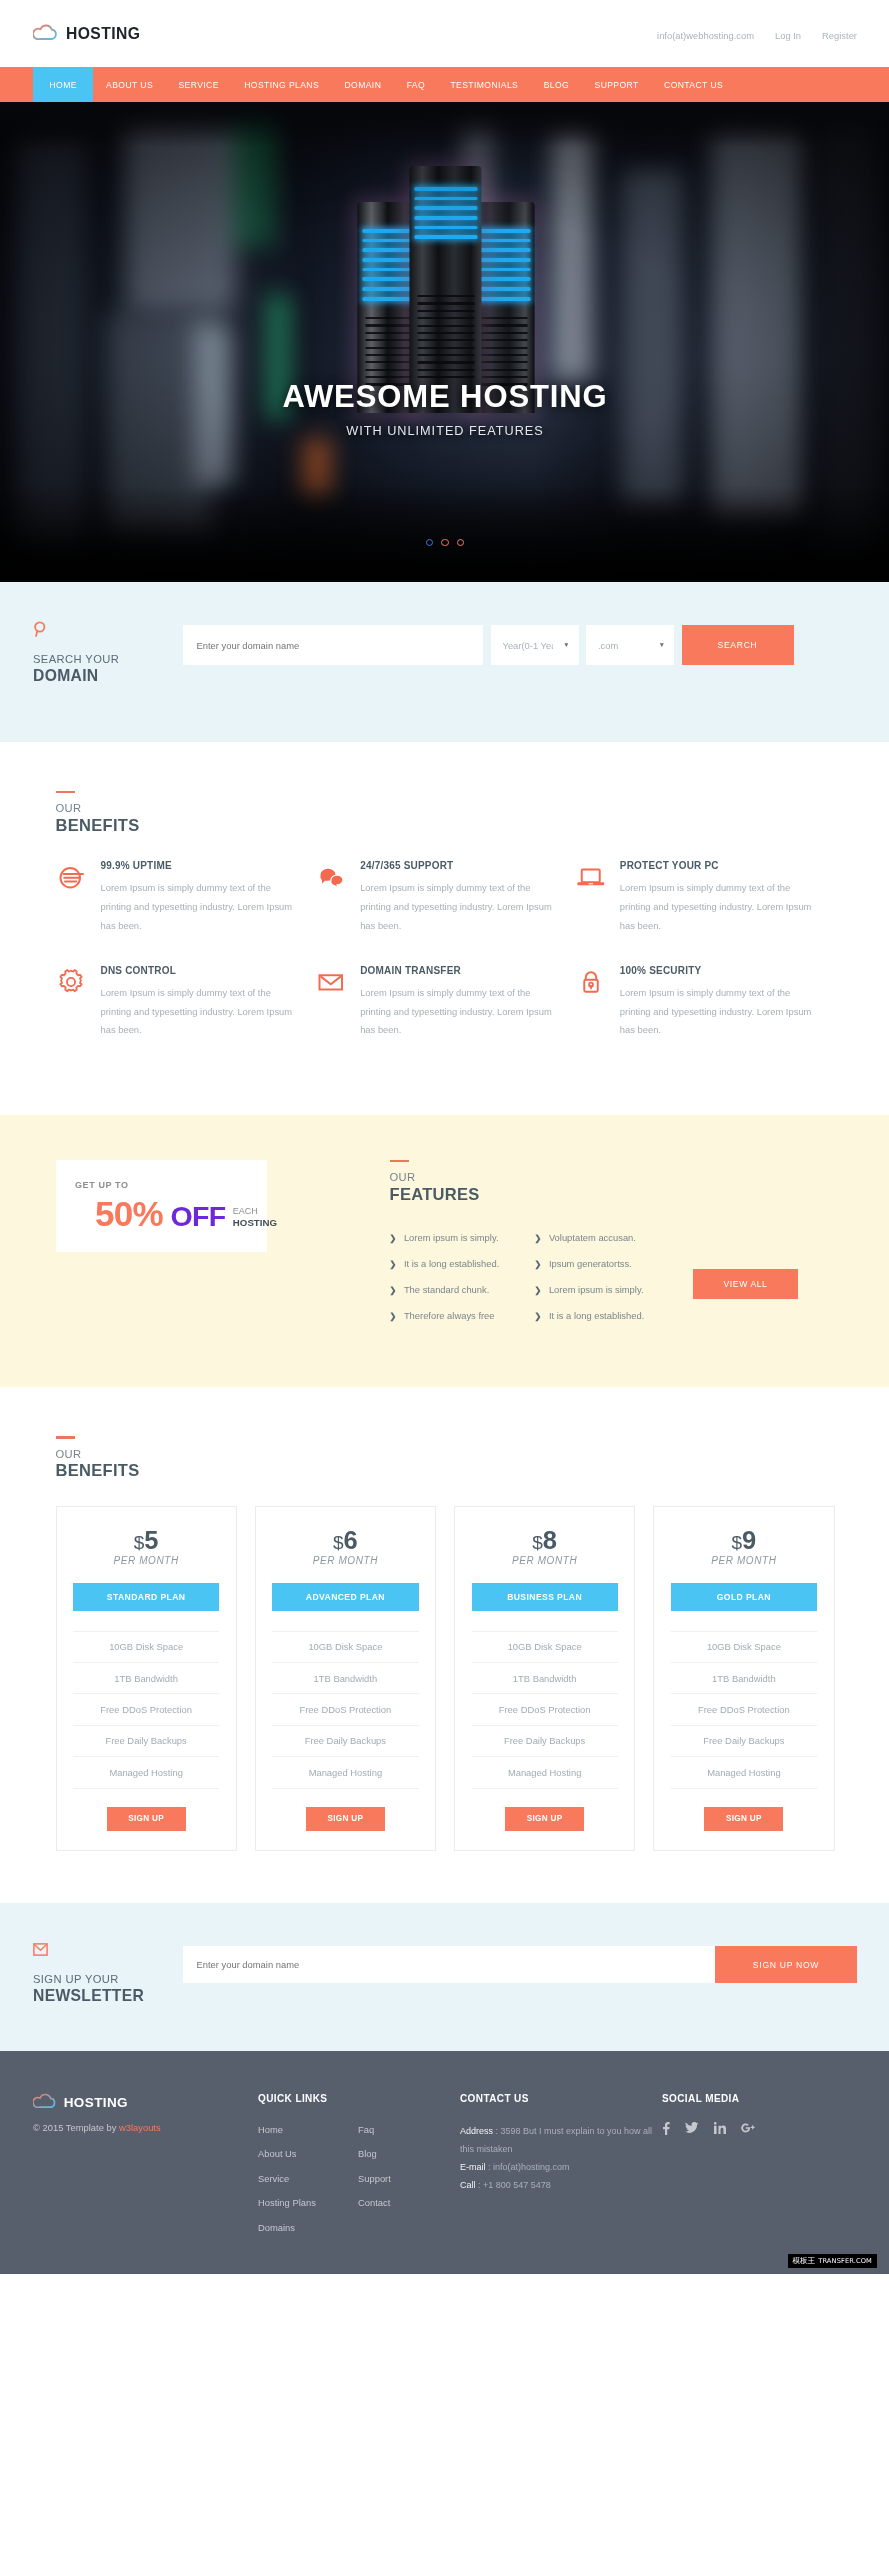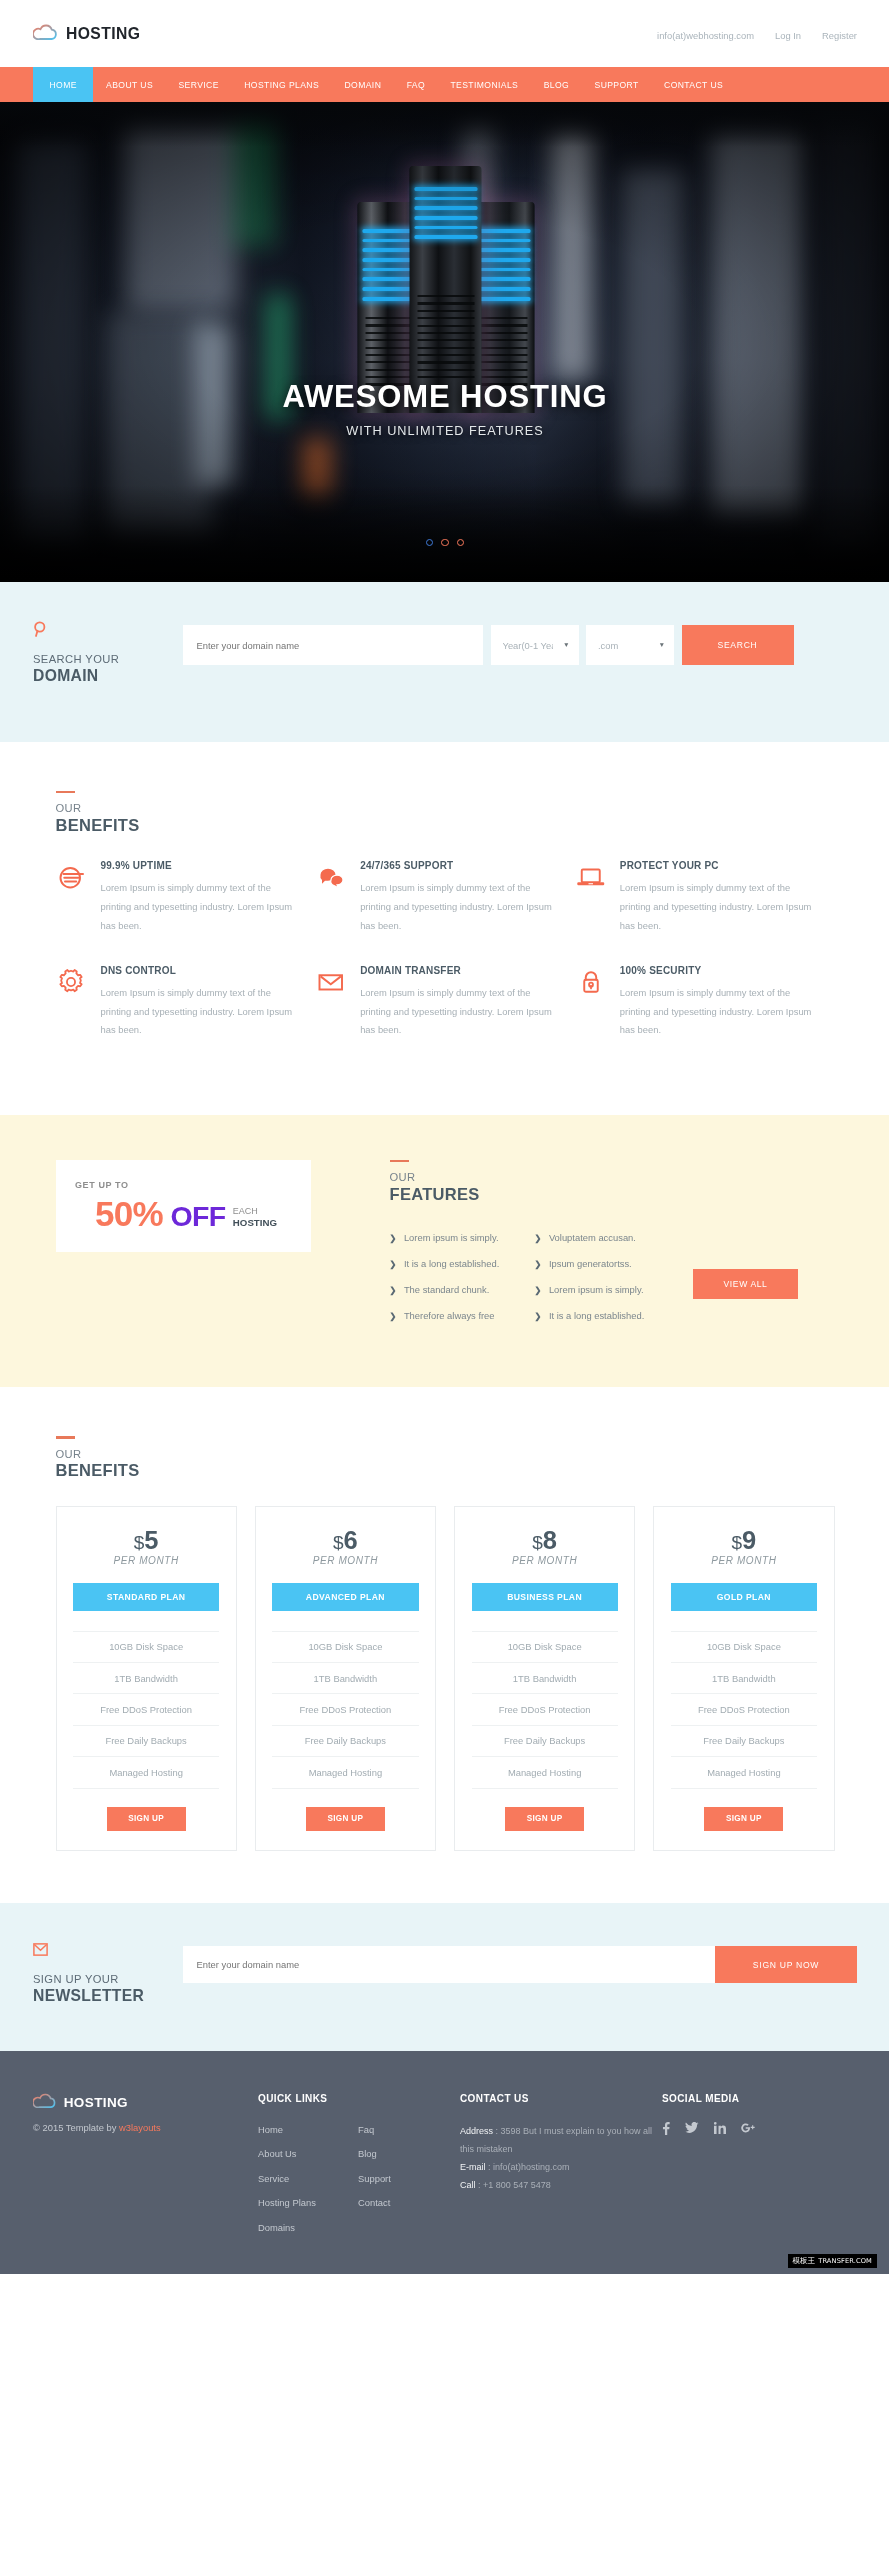--- a/index.html
+++ b/index.html
@@ -110,21 +110,21 @@
   .bcell { width:33.333%; display:flex; gap:13.5px; margin-bottom:30px; padding-right:22.5px; }
   .bico { width:31.5px; flex:0 0 31.5px; color:#f46a4e; display:flex; justify-content:center; padding-top:1.5px;}
   .bttl { font-size:10px; font-weight:bold; color:#4b5b66; letter-spacing:0.2px; margin-bottom:7.5px; }
   .btxt { font-size:9.4px; line-height:2.0; color:#a7b0b6; }
 
   
   .hot { background:#fdf7dd; padding:45px 0 51px; }
   .hot .wrap { display:flex; gap:34px; }
   .hot-l { width:300px; }
   .hot-r { flex:1; display:flex; }
-  .offer { background:#fff; padding:19.5px 19.5px 21px; width:255px; }
+  .offer { background:#fff; padding:19.5px 19.5px 21px; width:211px; }
   .offer .up { font-size:9px; font-weight:bold; color:#8e8e8e; letter-spacing:0.6px; margin-bottom:6px; }
   .offer .row { display:flex; align-items:flex-end; gap:7.5px; }
   .offer .p50 { font-size:35px; font-weight:bold; color:#f8795c; letter-spacing:-0.7px; line-height:1;margin-left:20px;}
   .offer .poff { font-size:28.5px; font-weight:bold; color:#6d28d9; letter-spacing:-0.7px; line-height:1;}
   .offer .each { font-size:9px; color:#8e8e8e; line-height:1.25; padding-bottom:1.5px; }
   .offer .each b { display:block; font-size:9.7px; color:#414f59; }
 
   .flists { display:flex; gap:18px; flex:1; padding-top:3px; }
   .flist { width:127px; }
   .flist li { list-style:none; display:flex; gap:7.5px; align-items:baseline;

